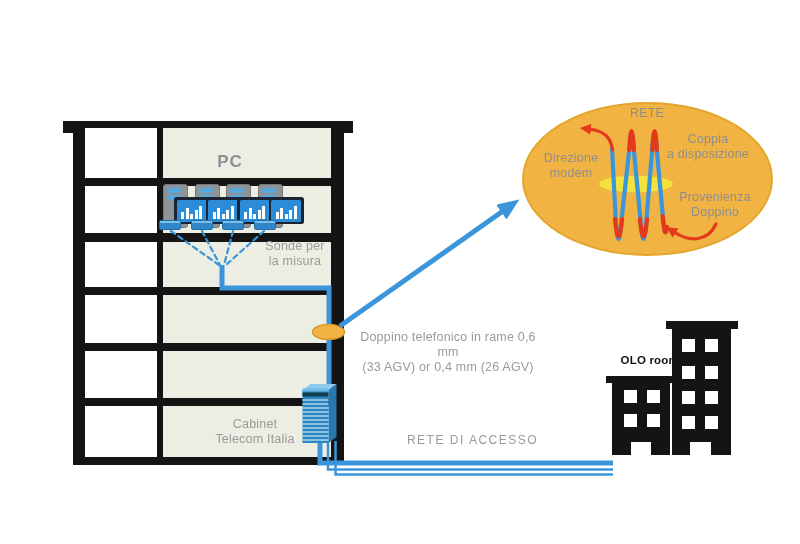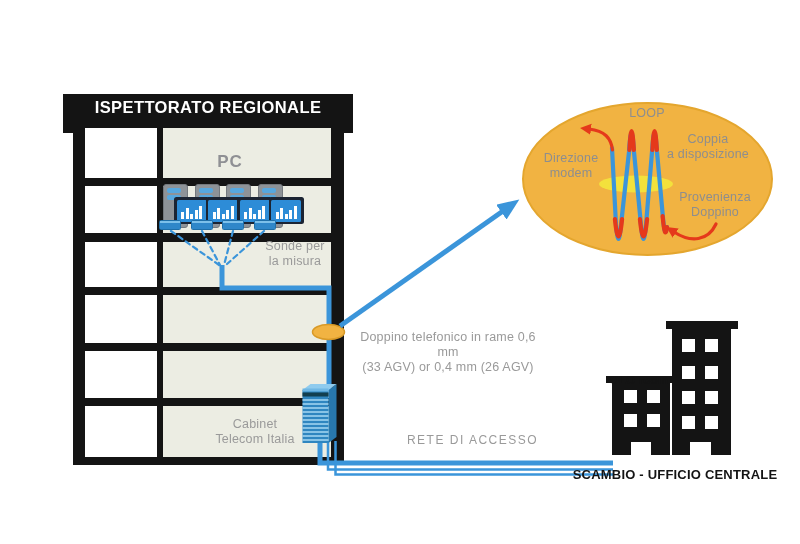--- a/index.html
+++ b/index.html
@@ -69,32 +69,29 @@
        text-align:center;white-space:pre-line;letter-spacing:.2px;}
   .lbl-pc{left:160px;top:152px;width:140px;font-size:17px;font-weight:800;color:#8F9094;letter-spacing:1px;}
   .lbl-sonde{left:245px;top:239px;width:100px;}
   .lbl-cabinet{left:203px;top:417px;width:104px;}
   .lbl-doppino{left:350px;top:330px;width:196px;}
   .lbl-rete{left:395px;top:433px;width:155px;font-size:12px;letter-spacing:1.5px;}
   .lbl-loop{left:597px;top:106px;width:100px;color:#8E8E8E;}
   .lbl-direzione{left:529px;top:151px;width:84px;color:#8E8E8E;}
   .lbl-coppia{left:659px;top:132px;width:98px;color:#8E8E8E;}
   .lbl-provenienza{left:664px;top:190px;width:102px;color:#8E8E8E;}
-  .lbl-olo{left:599px;top:354px;width:80px;color:#141414;font-weight:800;font-size:11.5px;text-align:center;margin-top:20px;}
+  .lbl-olo{left:599px;top:354px;width:80px;color:#141414;font-weight:800;font-size:11.5px;text-align:right;}
   .lbl-scambio{left:557px;top:467px;width:236px;color:#141414;font-weight:800;font-size:13px;letter-spacing:.2px;}
 </style>
 </head>
 <body>
 
 <div class="canvas">
 
   <div class="hq">
-    <div class="hq-header">
-      <span>ISPETTORATO REGIONALE</span>
-    </div>
     <div class="hq-tab hq-tab-l"></div>
     <div class="hq-tab hq-tab-r"></div>
     <div class="hq-body">
       <div class="cell cl rA"></div>
       <div class="cell cl rB"></div>
       <div class="cell cl rC"></div>
       <div class="cell cl rD"></div>
       <div class="cell cl rE"></div>
       <div class="cell cl rF"></div>
       <div class="cell cr rA"></div>
@@ -247,23 +244,22 @@
   </div>
 
   <div class="lbl lbl-sonde">Sonde per
 la misura</div>
   <div class="lbl lbl-pc">PC</div>
   <div class="lbl lbl-cabinet">Cabinet
 Telecom Italia</div>
   <div class="lbl lbl-doppino">Doppino telefonico in rame 0,6 mm
 (33 AGV) or 0,4 mm (26 AGV)</div>
   <div class="lbl lbl-rete">RETE DI ACCESSO</div>
-  <div class="lbl lbl-loop">LOOP</div>
+  <div class="lbl lbl-loop">RETE</div>
   <div class="lbl lbl-coppia">Coppia
 a disposizione</div>
   <div class="lbl lbl-direzione">Direzione
 modem</div>
   <div class="lbl lbl-provenienza">Provenienza
 Doppino</div>
   <div class="lbl lbl-olo">OLO room</div>
-  <div class="lbl lbl-scambio">SCAMBIO - UFFICIO CENTRALE</div>
 
 </div>
 
 </body></html>

